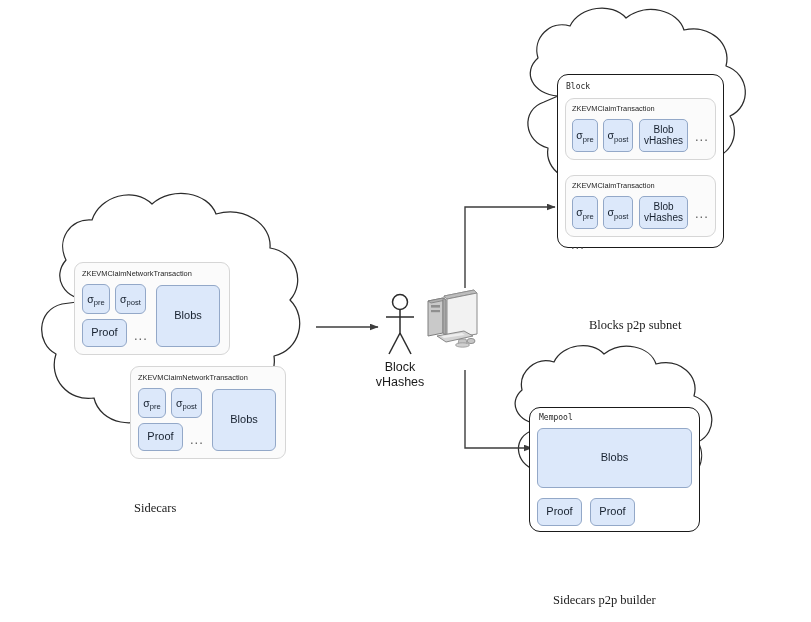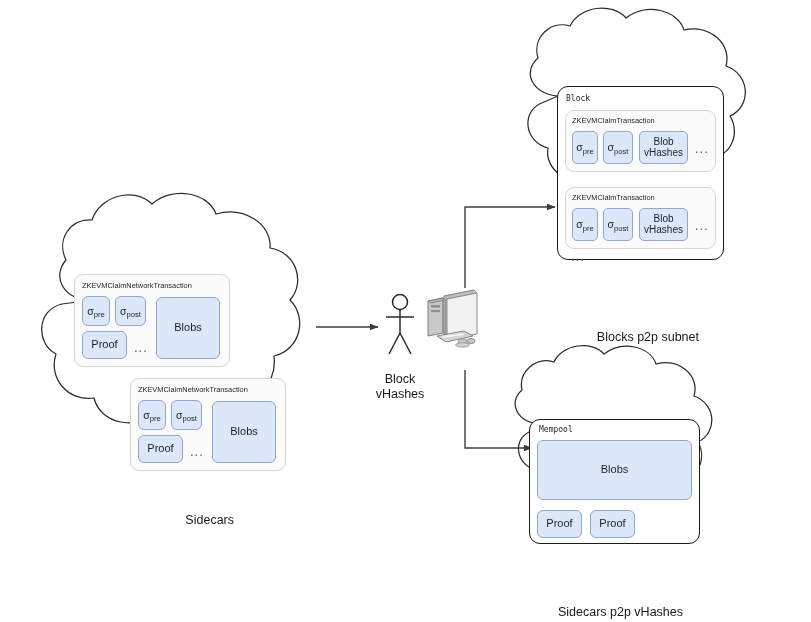--- a/index.html
+++ b/index.html
@@ -21,21 +21,21 @@
   #edges {
     position: absolute;
     left: 0;
     top: 0;
     width: 811px;
     height: 622px;
     pointer-events: none;
   }
   .layer {
     position: absolute;
-    left: 0; top: 16px;
+    left: 0; top: 4px;
     width: 811px; height: 444px;
   }
   .group-box {
     position: absolute;
     box-sizing: border-box;
     background: #fbfbfb;
     border: 1px solid #d6d6d6;
     border-radius: 9px;
   }
   .group-title {
@@ -95,25 +95,25 @@
     position: absolute;
     font-family: "Liberation Sans", sans-serif;
     font-size: 13px;
     color: #5c5c5c;
     letter-spacing: 1px;
     line-height: 1;
   }
 
   .caption {
     position: absolute;
-    font-family: Liberation Sans, sans-serif;
+    font-family: Liberation Serif, serif;
     font-size: 12.5px;
     color: #1a1a1a;
     white-space: nowrap;
-    text-align: right;
+    text-align: left;
   }
 
   .actor-label {
     position: absolute;
     font-family: "Liberation Sans", sans-serif;
     font-size: 12.5px;
     color: #1a1a1a;
     text-align: center;
     line-height: 1.18;
     width: 80px;
@@ -309,16 +309,16 @@
 
     <div class="outer-box" style="left:529px; top:403px; width:171px; height:125px;"></div>
     <div class="outer-title" style="left:539px; top:409px;">Mempool</div>
 
     <div class="bluebox" style="left:537px; top:424px; width:155px; height:60px;">Blobs</div>
 
     <div class="bluebox" style="left:537px; top:494px; width:45px; height:28px;">Proof</div>
 
     <div class="bluebox" style="left:590px; top:494px; width:45px; height:28px;">Proof</div>
 
-    <div class="caption" style="left:553px; top:589px; width:130px;">Sidecars p2p vHashes</div>
+    <div class="caption" style="left:553px; top:589px; width:130px;">Sidecars p2p builder</div>
   </div>
 
 </div>
 
 </body></html>

